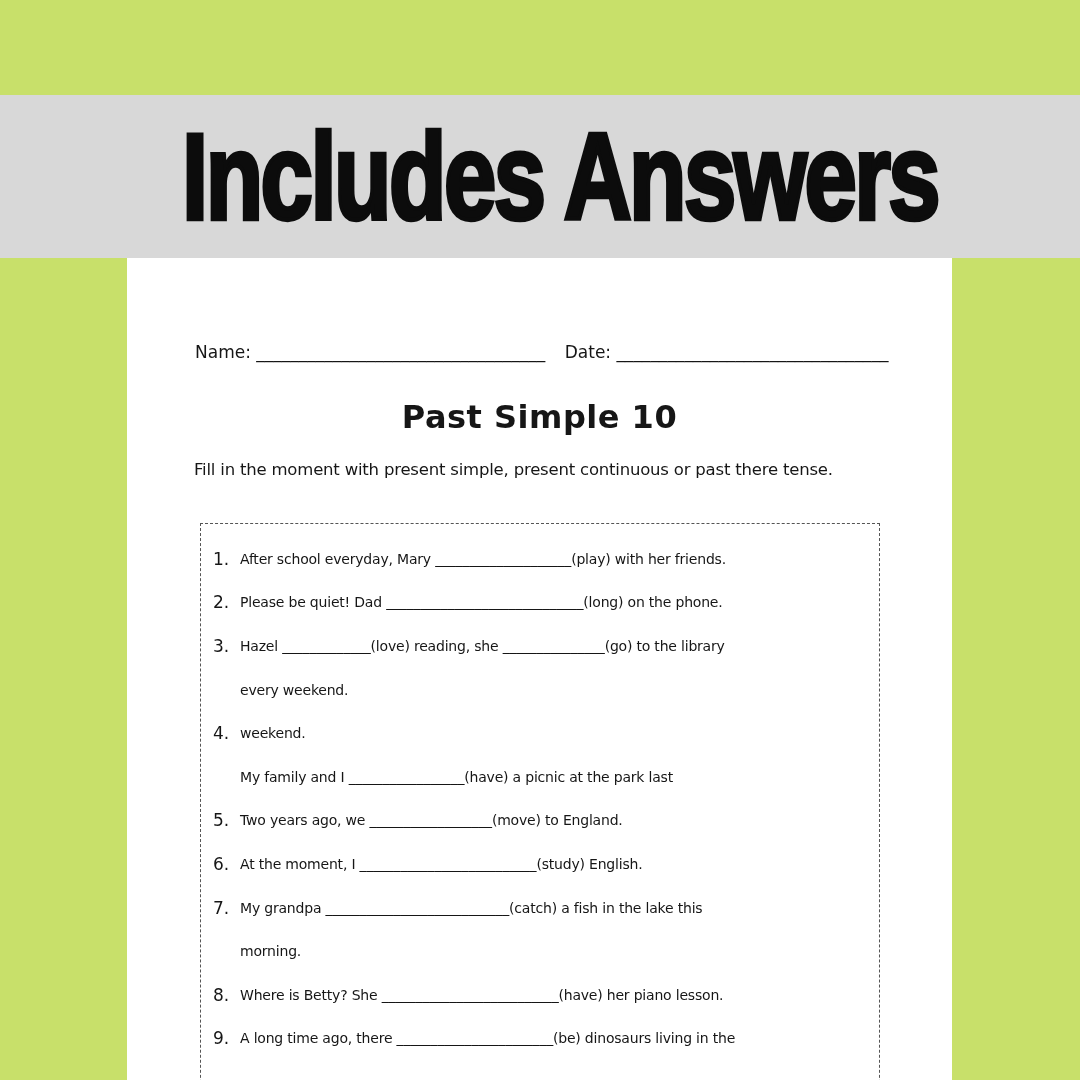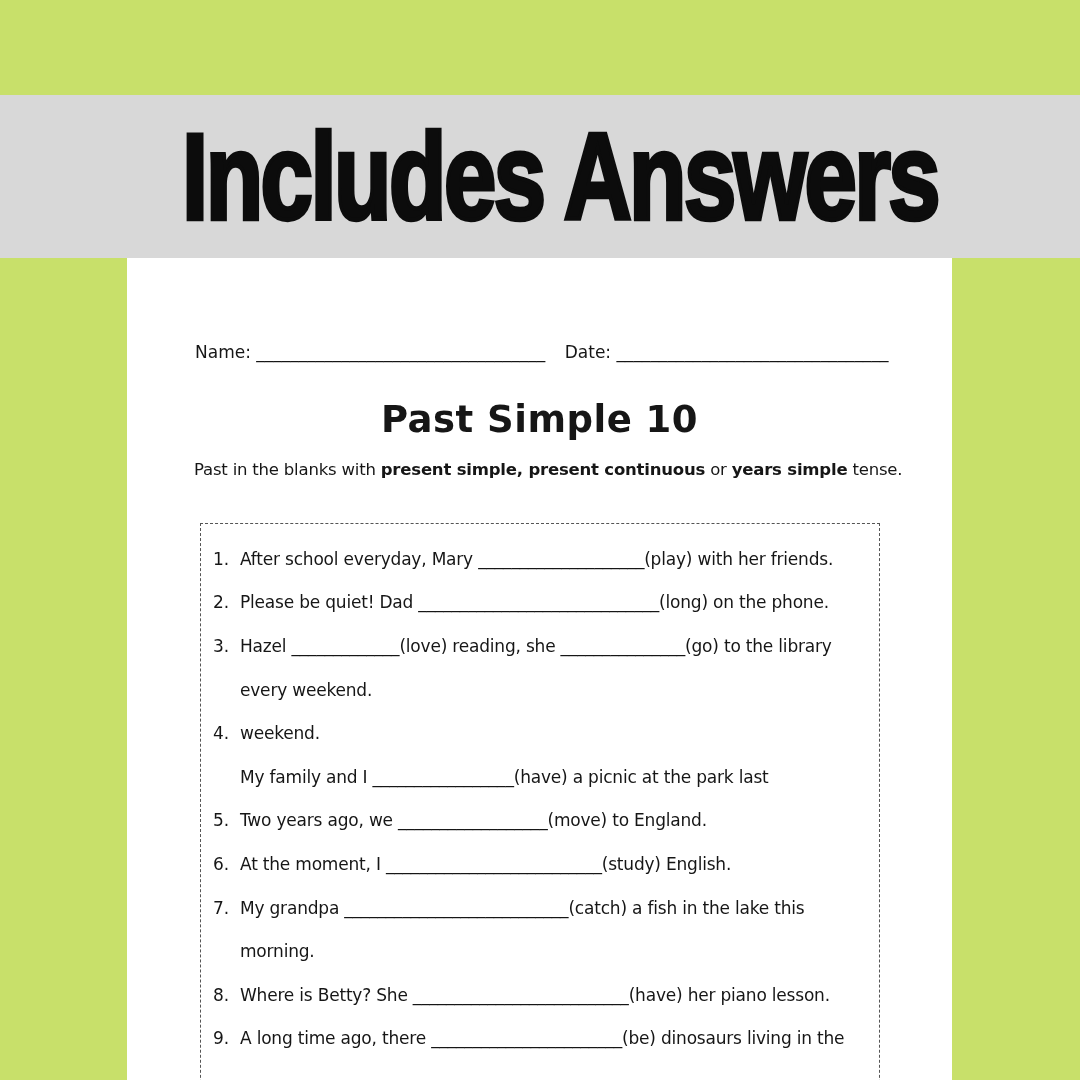--- a/index.html
+++ b/index.html
@@ -24,42 +24,42 @@
     position:absolute; left:127px; top:258px; width:825px; height:1050px;
     background:#ffffff; overflow:hidden;
   }
   .name-row {
     position:absolute; left:68px; top:84px; width:690px;
     font-size:17px; white-space:nowrap;
   }
   .date-group { margin-left:14px; }
   .ws-title {
     position:absolute; left:0; top:140px; width:100%;
-    text-align:center; font-size:37px; font-weight:700; letter-spacing:0.5px;
+    text-align:center; font-size:32px; font-weight:700; letter-spacing:0.5px;
   }
   .instruction {
     position:absolute; left:67px; top:202px; width:700px;
     font-size:16.5px; letter-spacing:-0.2px; white-space:nowrap;
   }
-  .instruction .b { font-weight:700; }
+  .instruction .b { font-weight:400; }
   .qbox {
     position:absolute; left:73px; top:265px; width:680px; height:600px;
     box-sizing:border-box;
     border:1px dashed #555;
     padding:13px 8px 0 12px;
   }
   .question { display:flex; }
   .qnum {
     width:27px; flex:0 0 27px; font-size:17px;
     height:43.6px; display:flex; align-items:center;
   }
   .qtext { flex:1; min-width:0; }
   .qline {
     height:43.6px; display:flex; align-items:center;
-    font-size:17px; letter-spacing:-0.2px; white-space:nowrap;
+    font-size:14px; letter-spacing:-0.2px; white-space:nowrap;
   }
 </style>
 </head>
 <body>
 
 <div class="banner">
   <div class="banner-title">Includes Answers</div>
 </div>
 
 <div class="page">
@@ -69,21 +69,21 @@
     <span>__________________________________</span>
     <span class="date-group">
       <span>Date:</span>
       <span>________________________________</span>
     </span>
   </div>
 
   <div class="ws-title">Past Simple 10</div>
 
   <div class="instruction">
-    <span>Past in the blanks with </span><span class="b">present simple, present continuous</span><span> or </span><span class="b">years simple</span><span> tense.</span>
+    <span>Fill in the moment with </span><span class="b">present simple, present continuous</span><span> or </span><span class="b">past there</span><span> tense.</span>
   </div>
 
   <div class="qbox">
 
     <div class="question">
       <div class="qnum">1.</div>
       <div class="qtext">
         <div class="qline">After school everyday, Mary ____________________(play) with her friends.</div>
       </div>
     </div>

